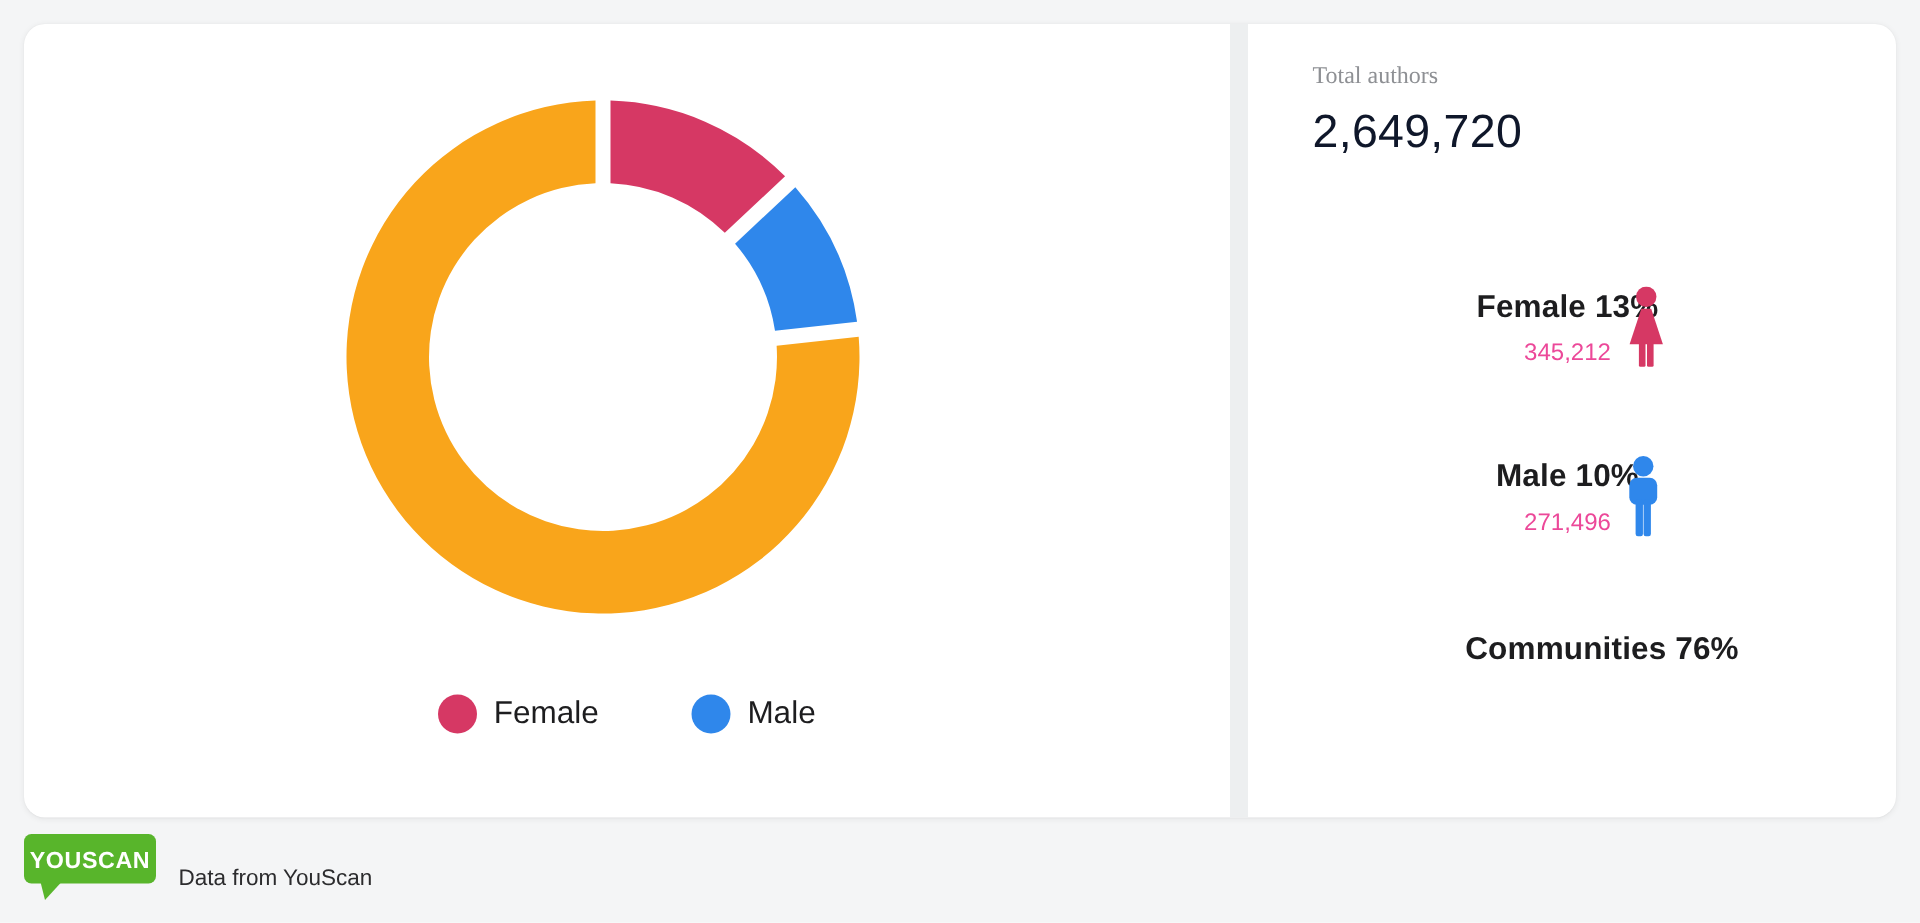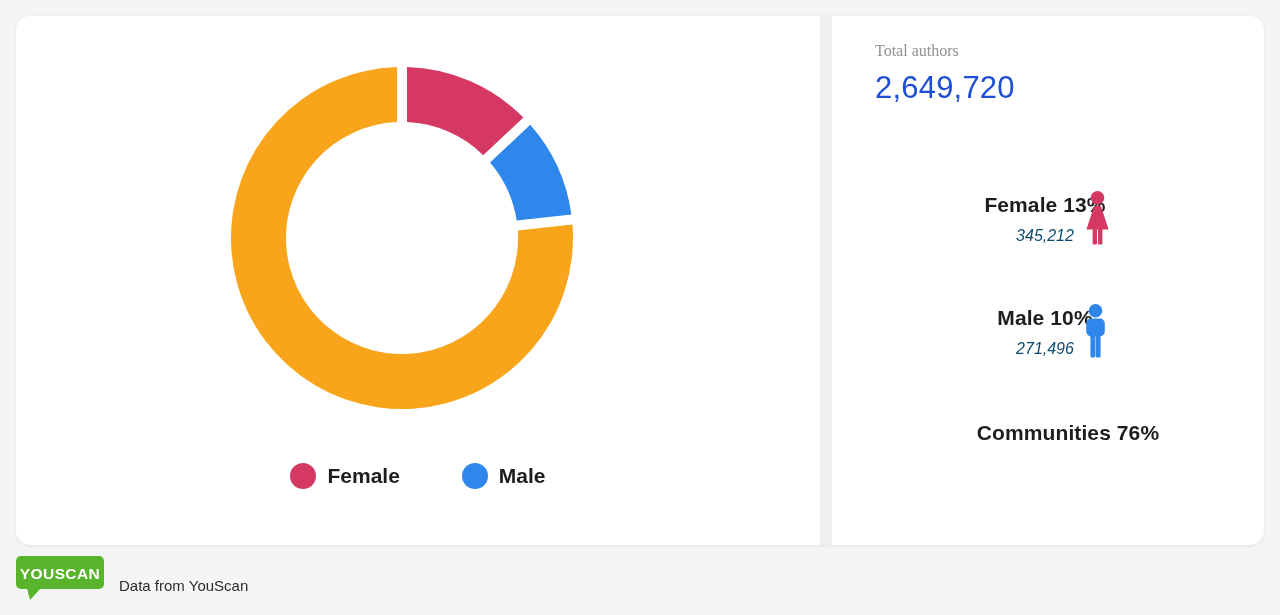--- a/index.html
+++ b/index.html
@@ -23,41 +23,41 @@
     width: 12px; height: 100%;
     background: #edeff0;
   }
 
   
   .chart-area { position: absolute; left: 0; top: 0; width: 804px; height: 529px; }
   #donut-svg { position: absolute; left: 0; top: 0; }
 
   .legend {
     position: absolute; left: 0; top: 447px; width: 804px;
-    display: flex; justify-content: center; align-items: center; gap: 62px; font-weight: bold;
+    display: flex; justify-content: center; align-items: center; gap: 62px;
   }
   .legend-item { display: flex; align-items: center; gap: 11px; cursor: pointer; }
   .legend-dot { width: 26px; height: 26px; border-radius: 50%; flex: 0 0 auto; }
   .legend-label { font-size: 21px; color: #1d1d1f; }
 
   
   .stats-panel {
     position: absolute; left: 816px; top: 0;
     width: 432px; height: 529px;
     padding-left: 43px;
   }
   .total-label { position: absolute; left: 43px; top: 26px; font-size: 16px; color: #8e9094; font-family: Liberation Serif, serif; }
-  .total-value { position: absolute; left: 43px; top: 54px; font-size: 31px; color: #1d4ed8; letter-spacing: 0.2px; }
+  .total-value { position: absolute; left: 43px; top: 54px; font-size: 31px; color: #0f172a; letter-spacing: 0.2px; }
 
   .stat-row { position: absolute; left: 43px; width: 340px; text-align: center; }
   .stat-row.row-0 { top: 176px; }
   .stat-row.row-1 { top: 289px; }
   .stat-row.row-2 { top: 404px; margin-left: 23px; }
   .stat-title { font-size: 21px; font-weight: 700; color: #1d1d1f; line-height: 26px; letter-spacing: 0.1px; }
-  .stat-value { margin-top: 9px; font-size: 16px; color: #0c4a6e; font-style: italic; }
+  .stat-value { margin-top: 9px; font-size: 16px; color: #ec4899; }
   .stat-icon { position: absolute; left: 207px; top: -1px; }
 
   
   .footer {
     position: absolute; left: 16px; top: 556px;
     display: flex; align-items: center; gap: 11px;
   }
   .footer-text { font-size: 15px; color: #2c2c2e; padding-top: 9px; }
 </style>
 </head>

